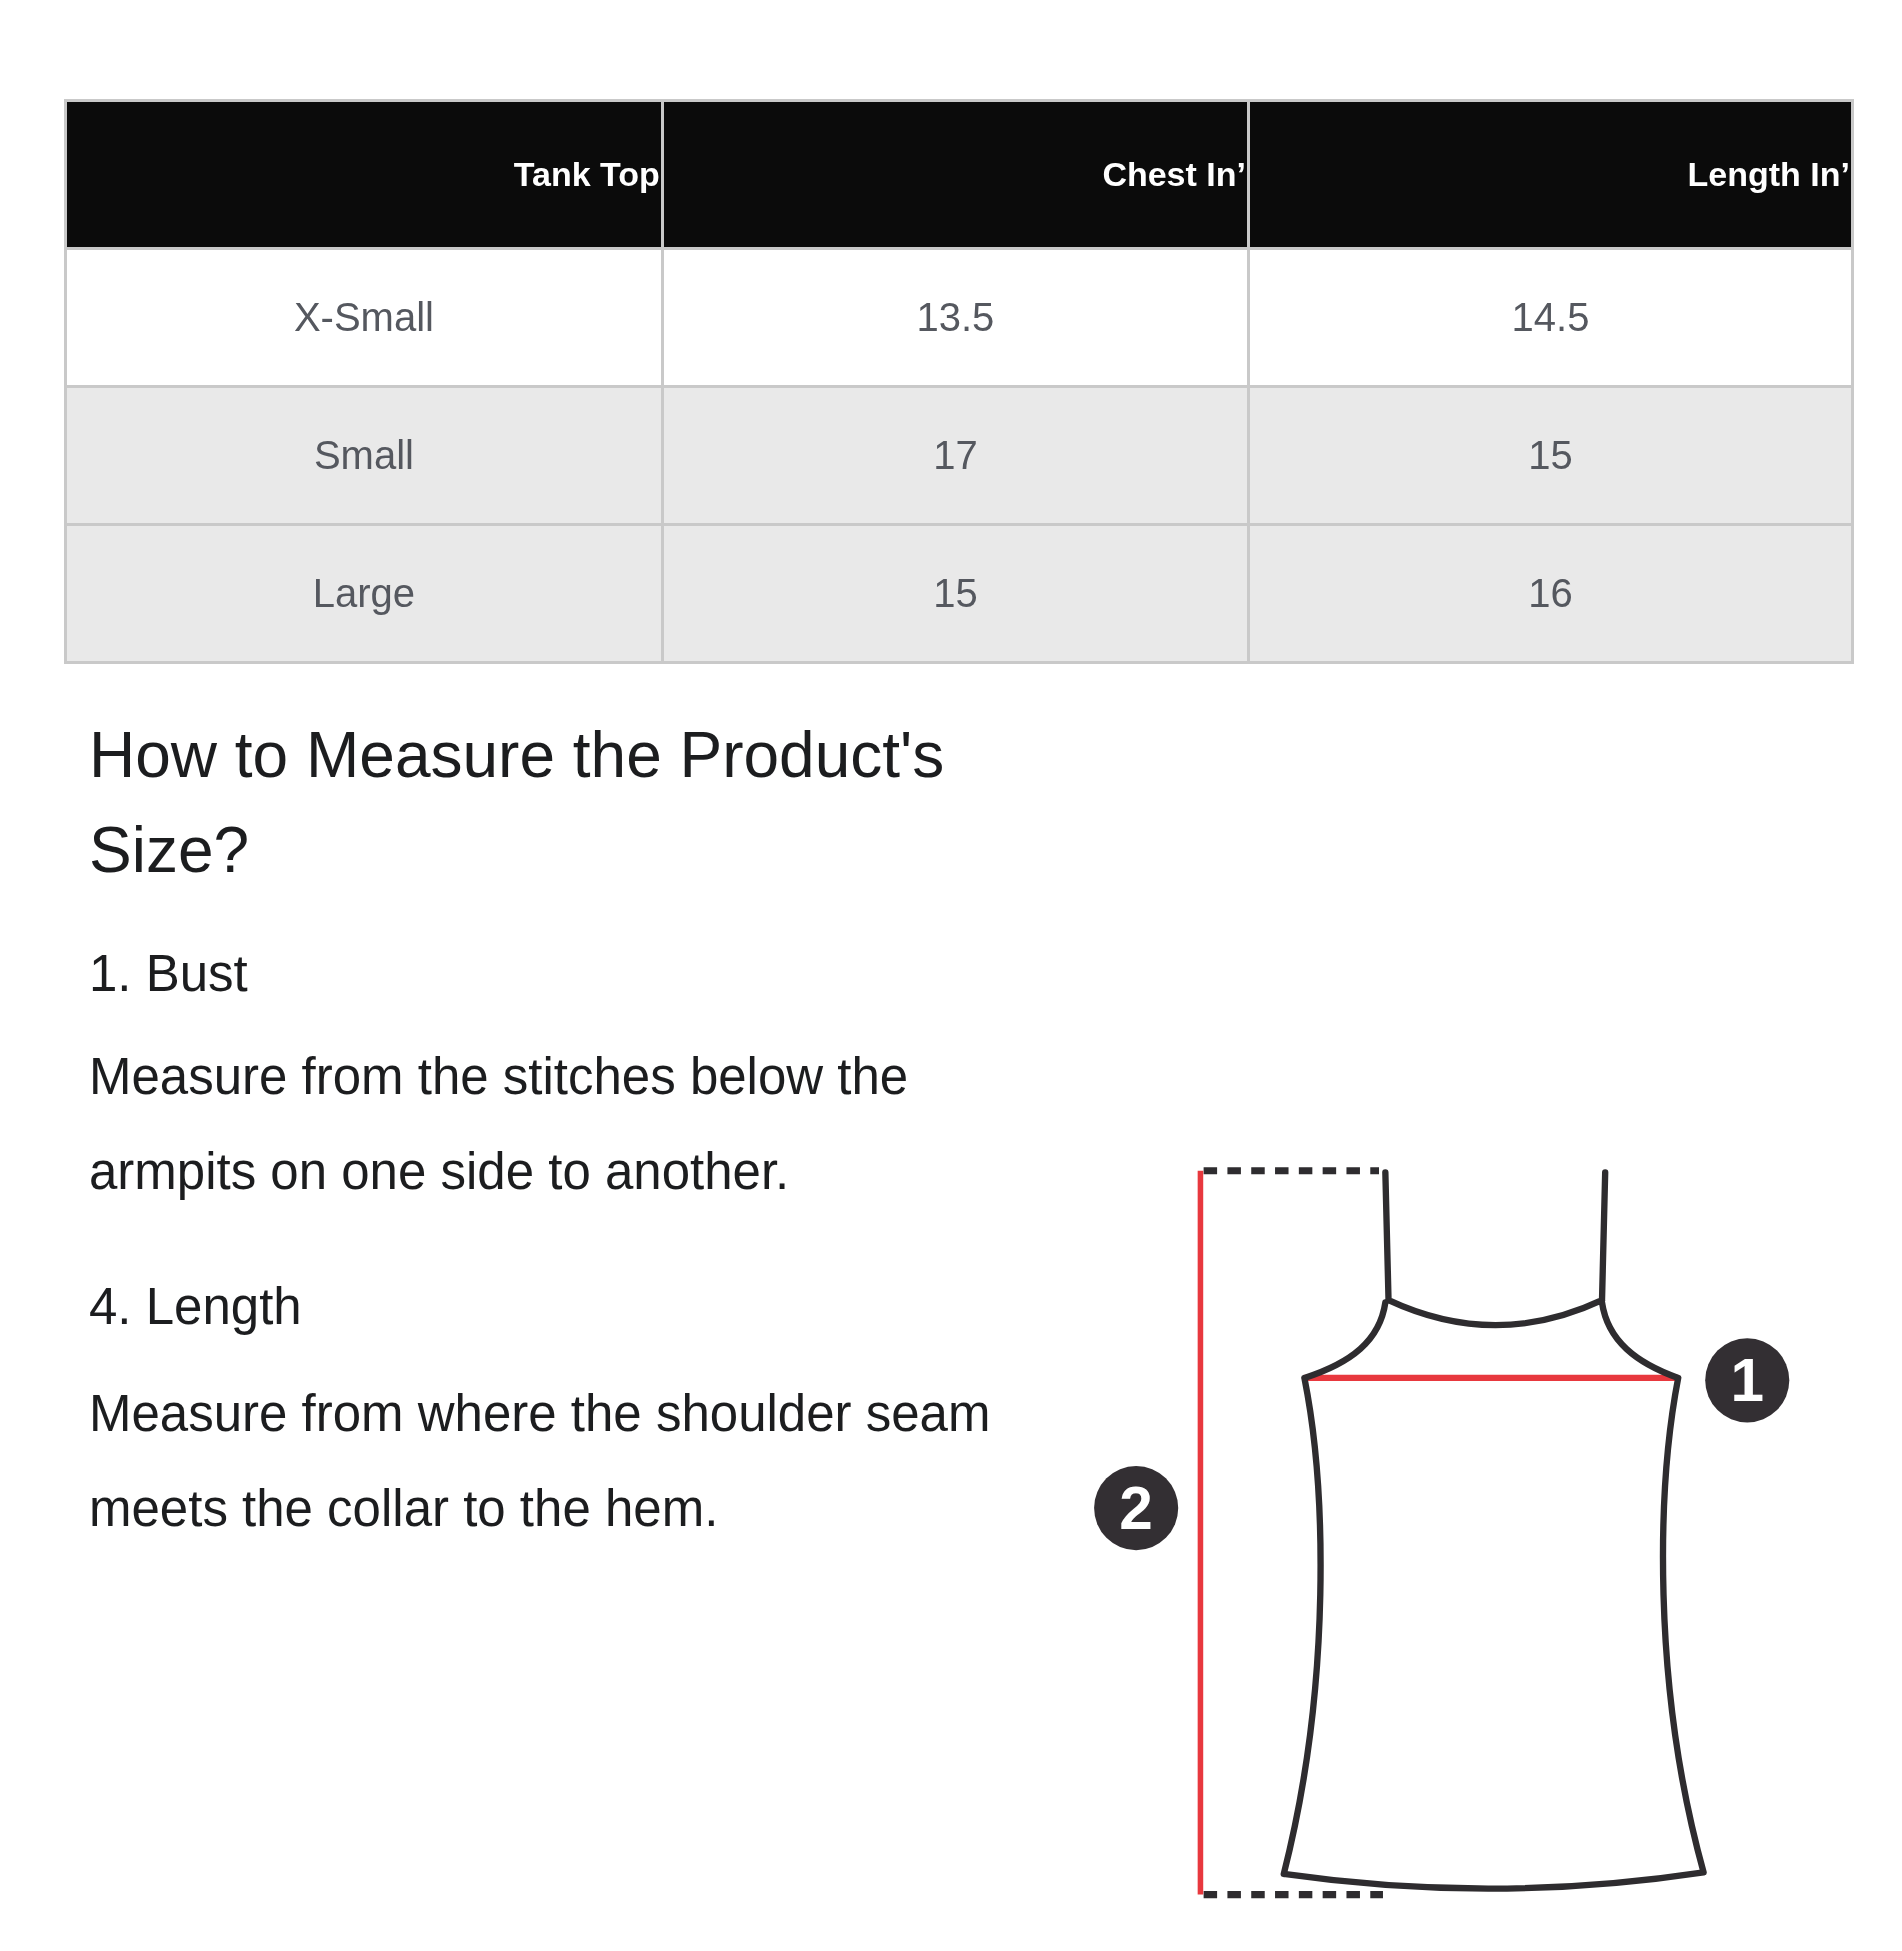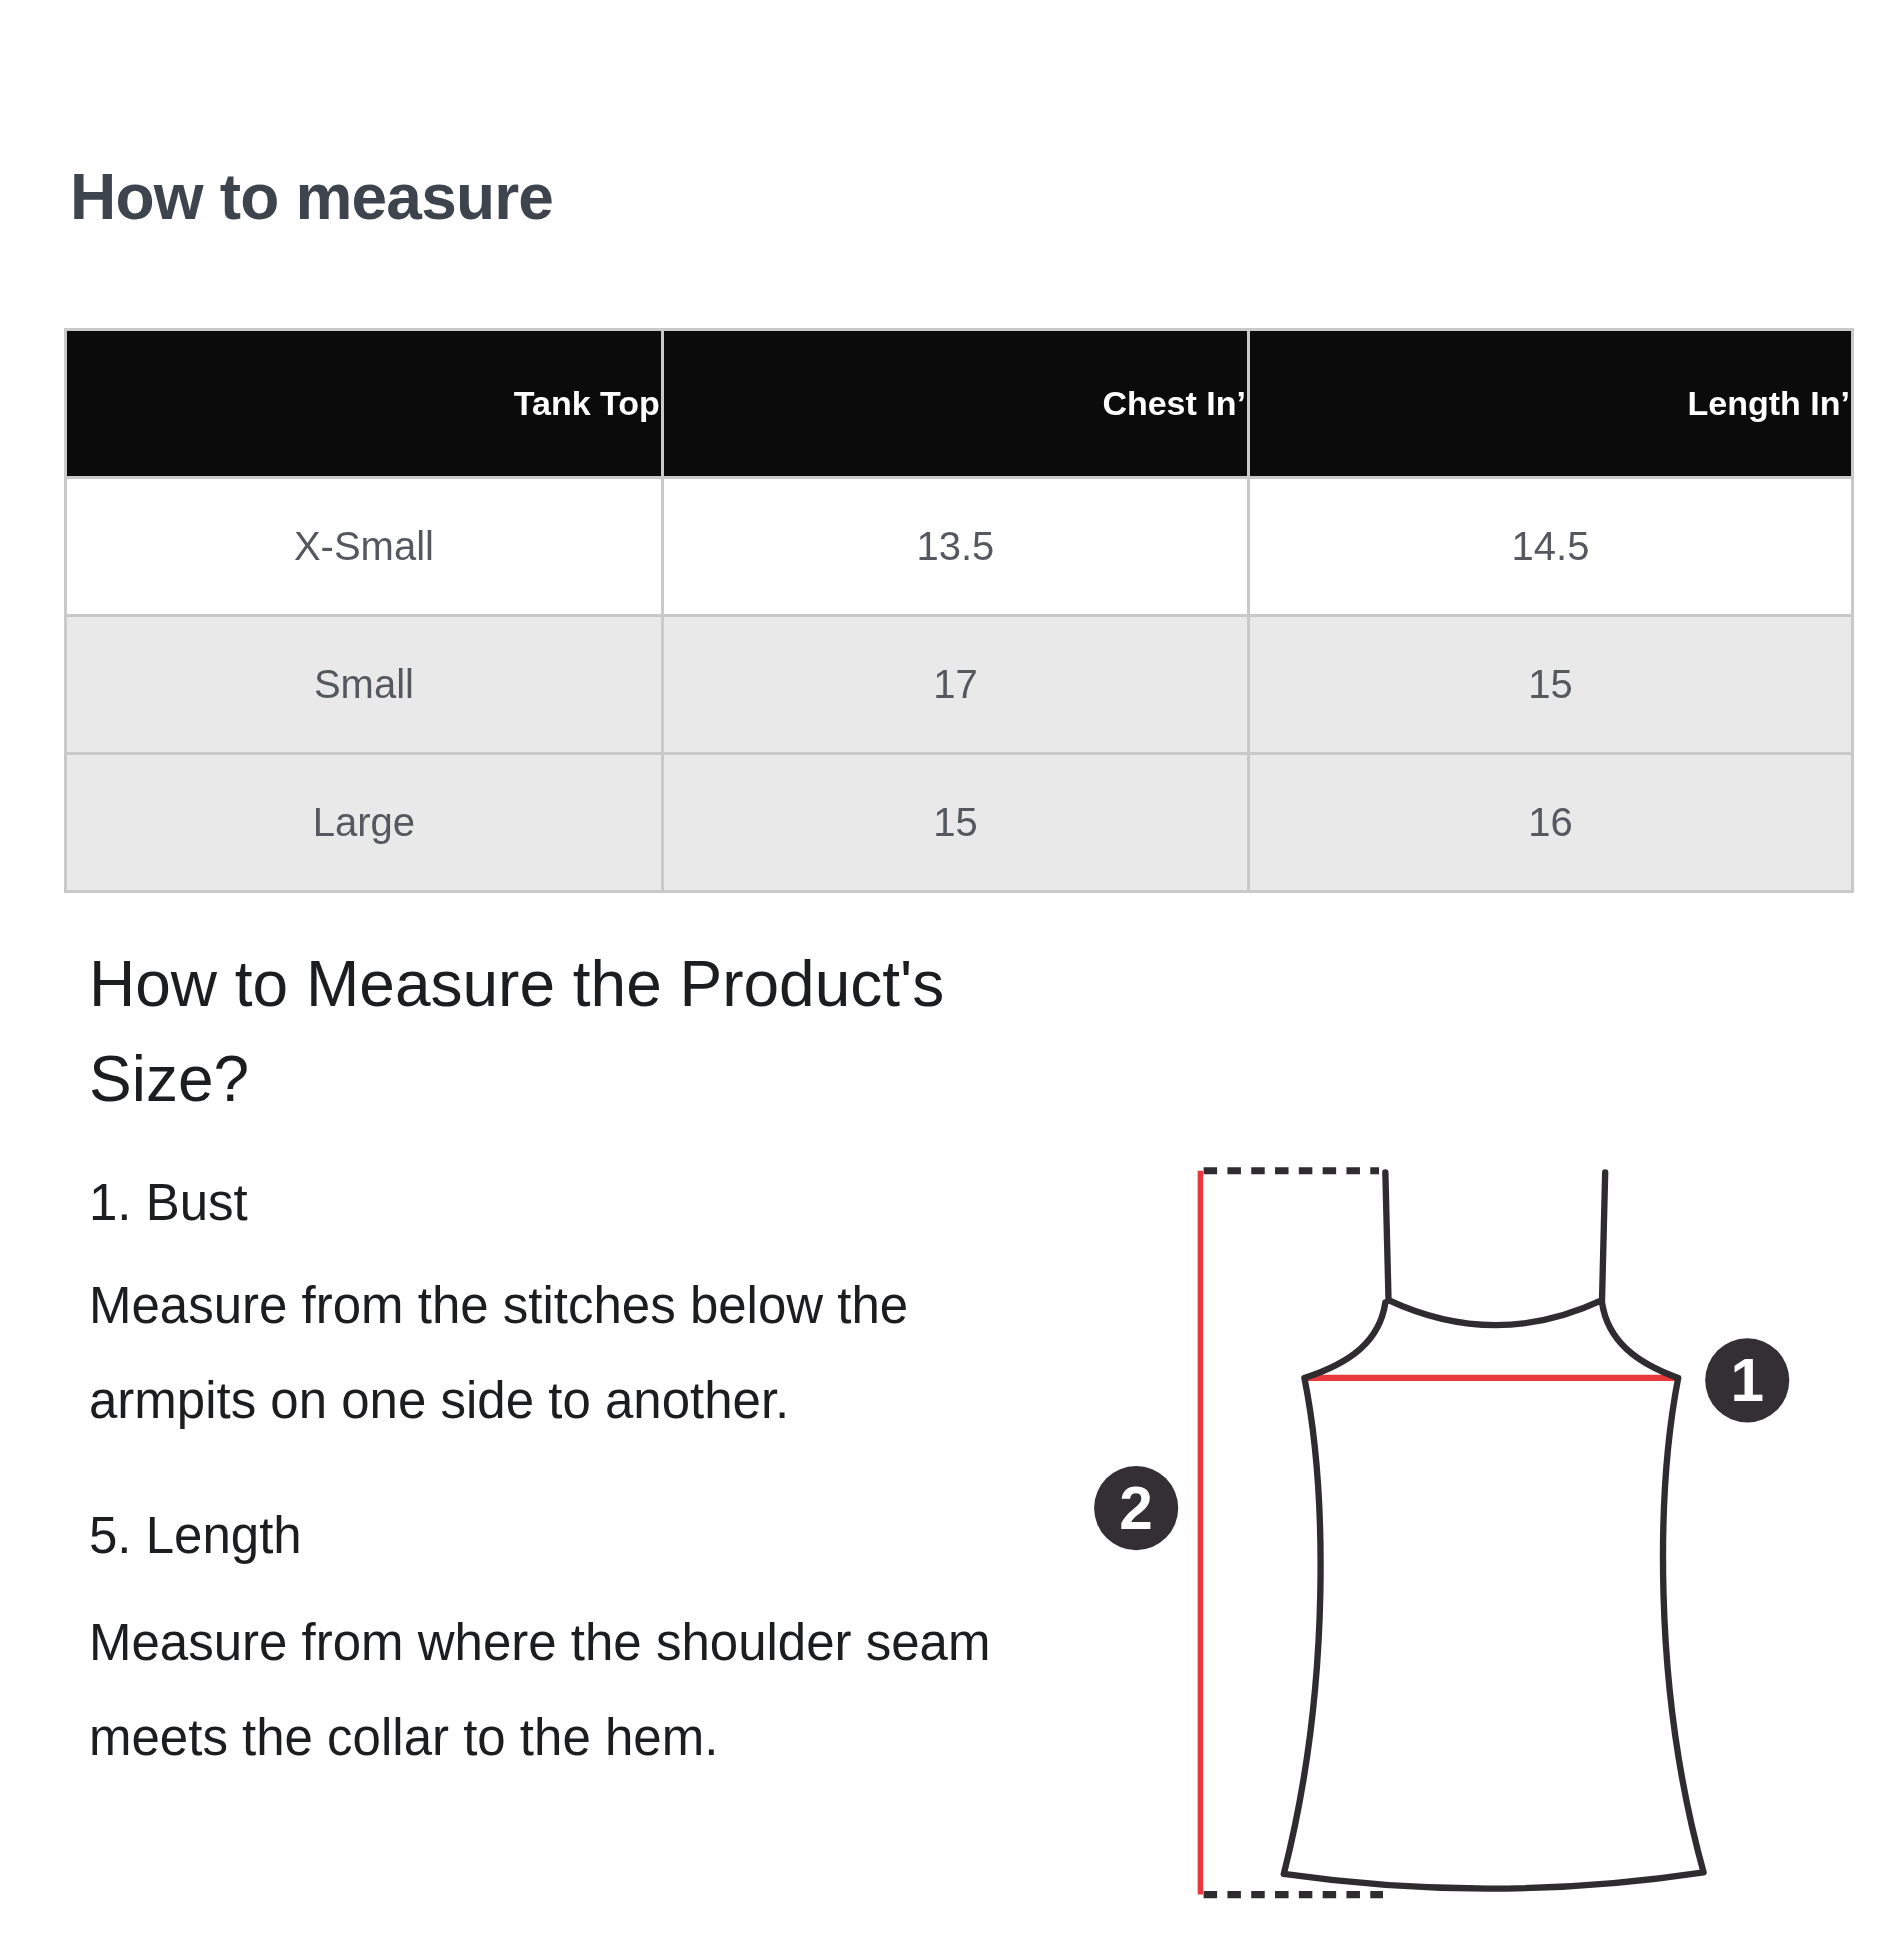--- a/index.html
+++ b/index.html
@@ -48,21 +48,20 @@
     fill:var(--marker-text,#ffffff); font-size:76px; font-weight:700;
     text-anchor:middle; dominant-baseline:central; font-family:inherit;
   }
 </style>
 </head>
 <body>
 
 <main>
 
 
-  <h2>How to measure</h2>
 
   <table class="size-table">
     <colgroup>
       <col style="width:33.4%">
         <col style="width:32.8%">
         <col style="width:33.8%">
     </colgroup>
     <thead>
       <tr>
         <th>Tank Top</th>
@@ -91,21 +90,21 @@
 
   <section class="instructions">
     <p class="question">How to Measure the Product's Size?</p>
 
     <p class="step-label" id="step1-label">1. Bust</p>
     <div class="step-lines" id="step1-lines">
       <p>Measure from the stitches below the</p>
       <p>armpits on one side to another.</p>
     </div>
 
-    <p class="step-label" id="step2-label">5. Length</p>
+    <p class="step-label" id="step2-label">4. Length</p>
     <div class="step-lines" id="step2-lines">
       <p>Measure from where the shoulder seam</p>
       <p>meets the collar to the hem.</p>
     </div>
   </section>
 
   <svg class="diagram" viewBox="1330 1400 1066 1057" xmlns="http://www.w3.org/2000/svg">
 
     <line class="dash" x1="1516" y1="1474" x2="1737" y2="1474"></line>
     <line class="dash" x1="1516" y1="2386" x2="1742" y2="2386"></line>

